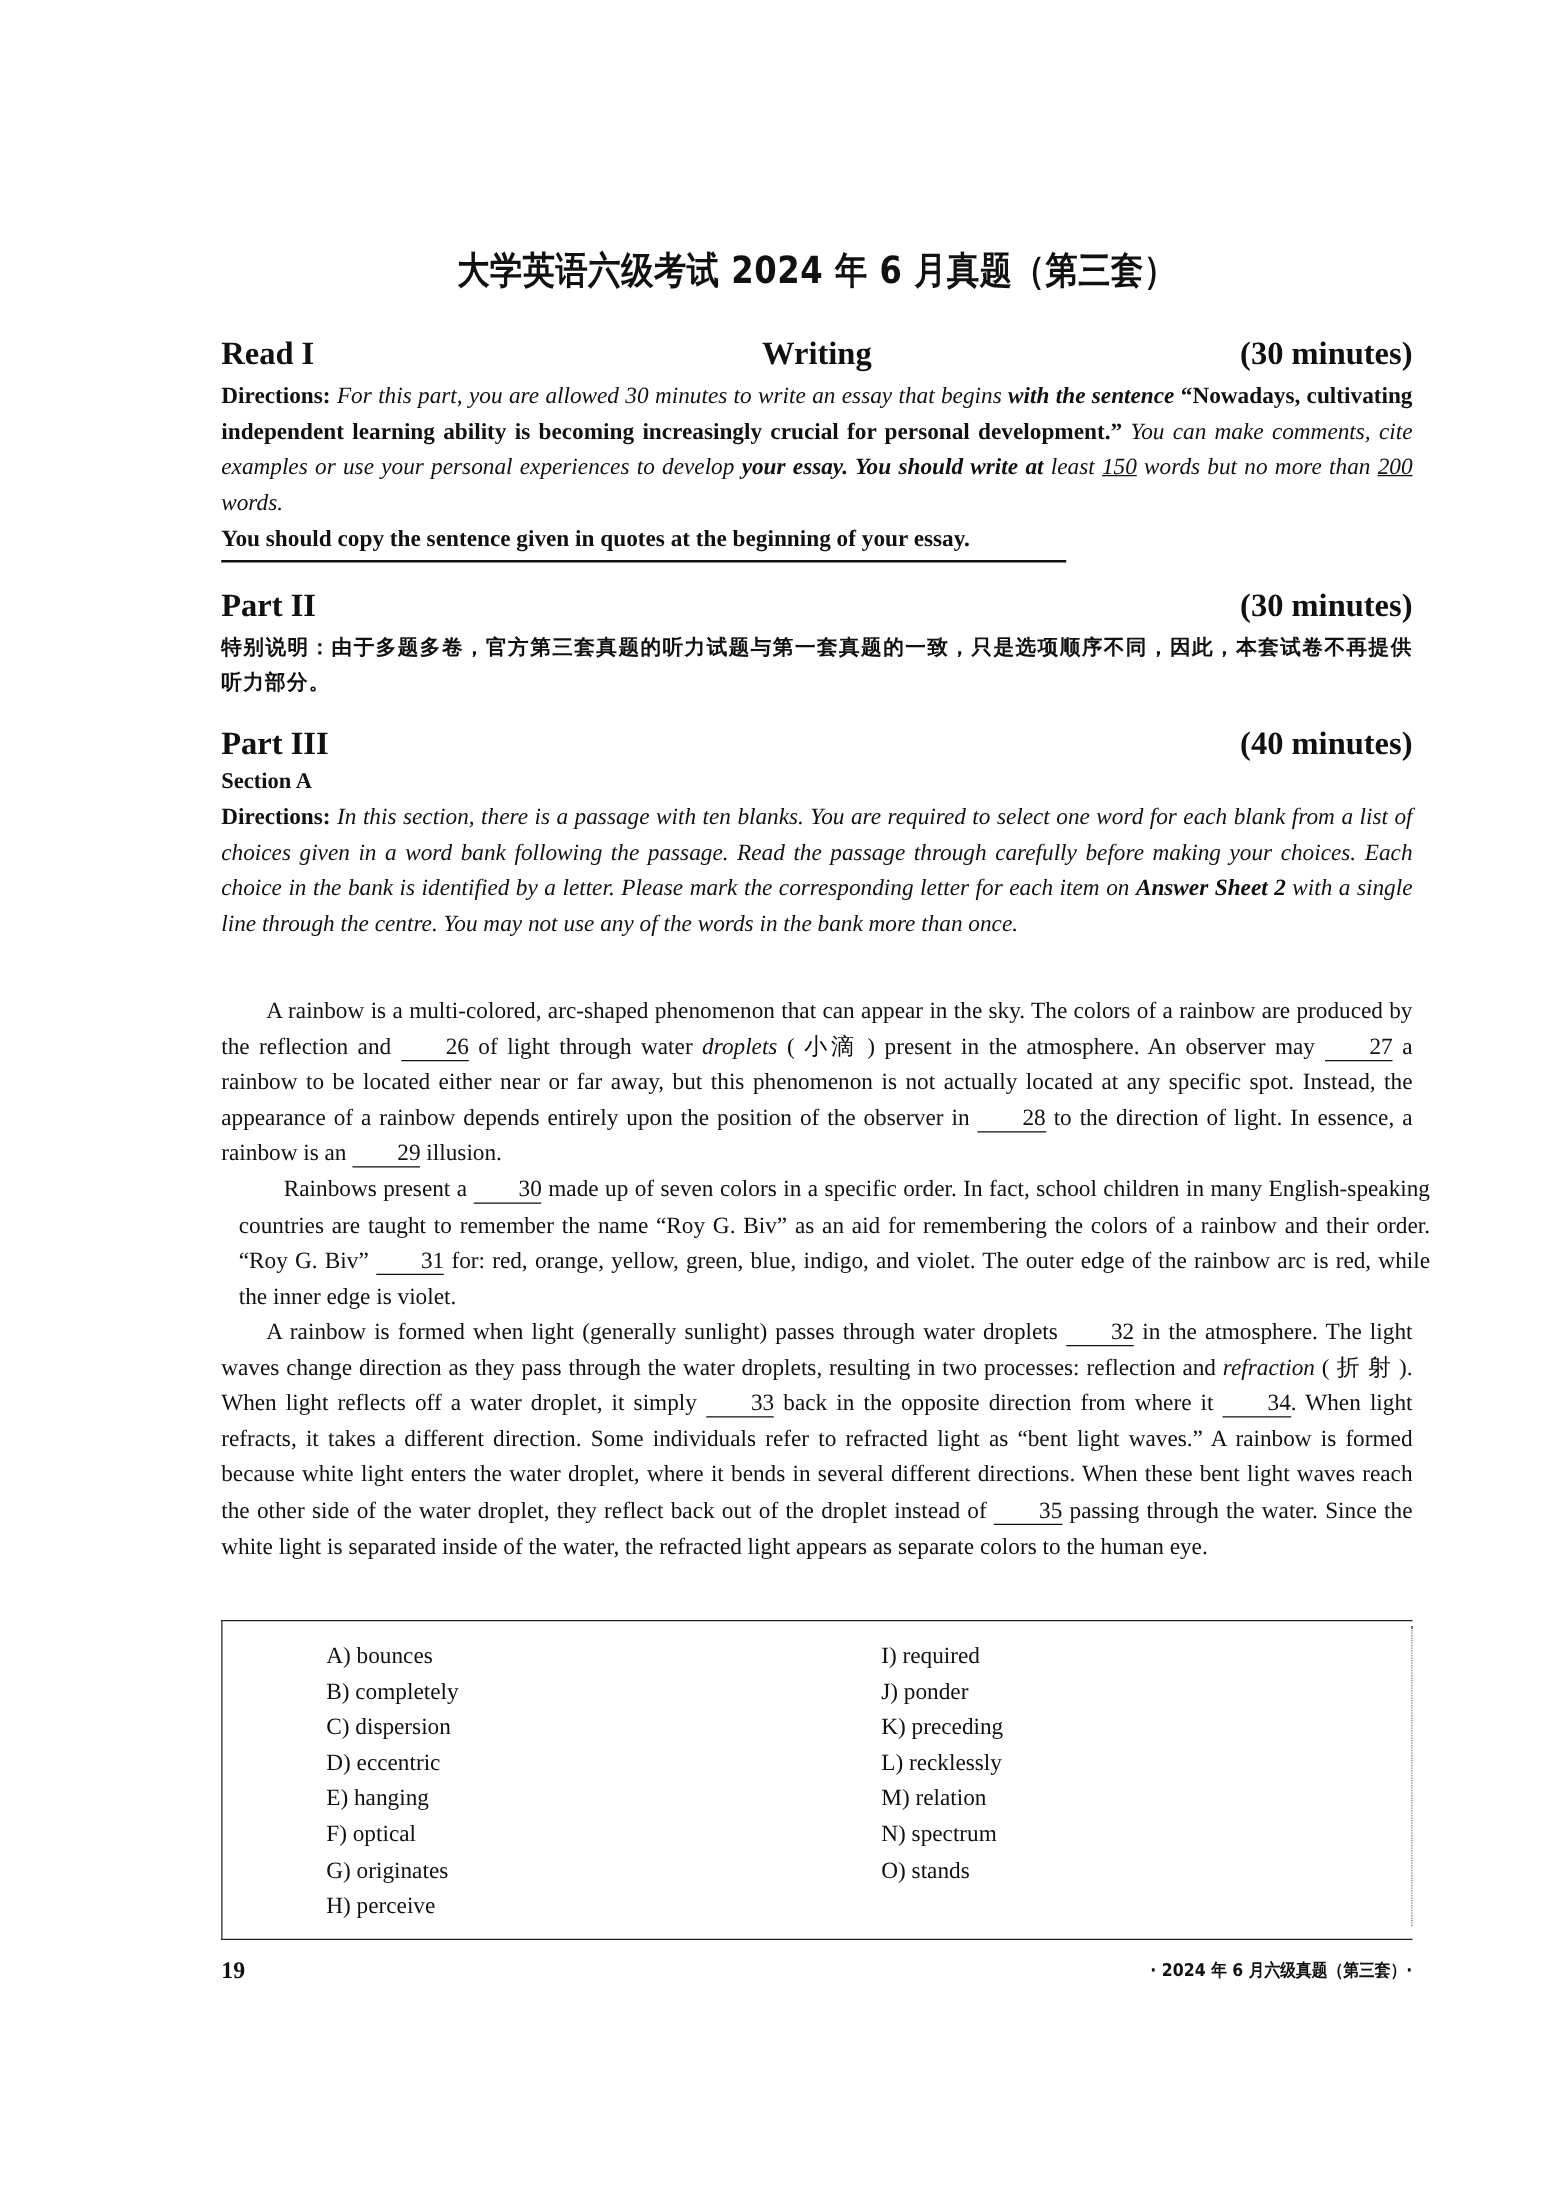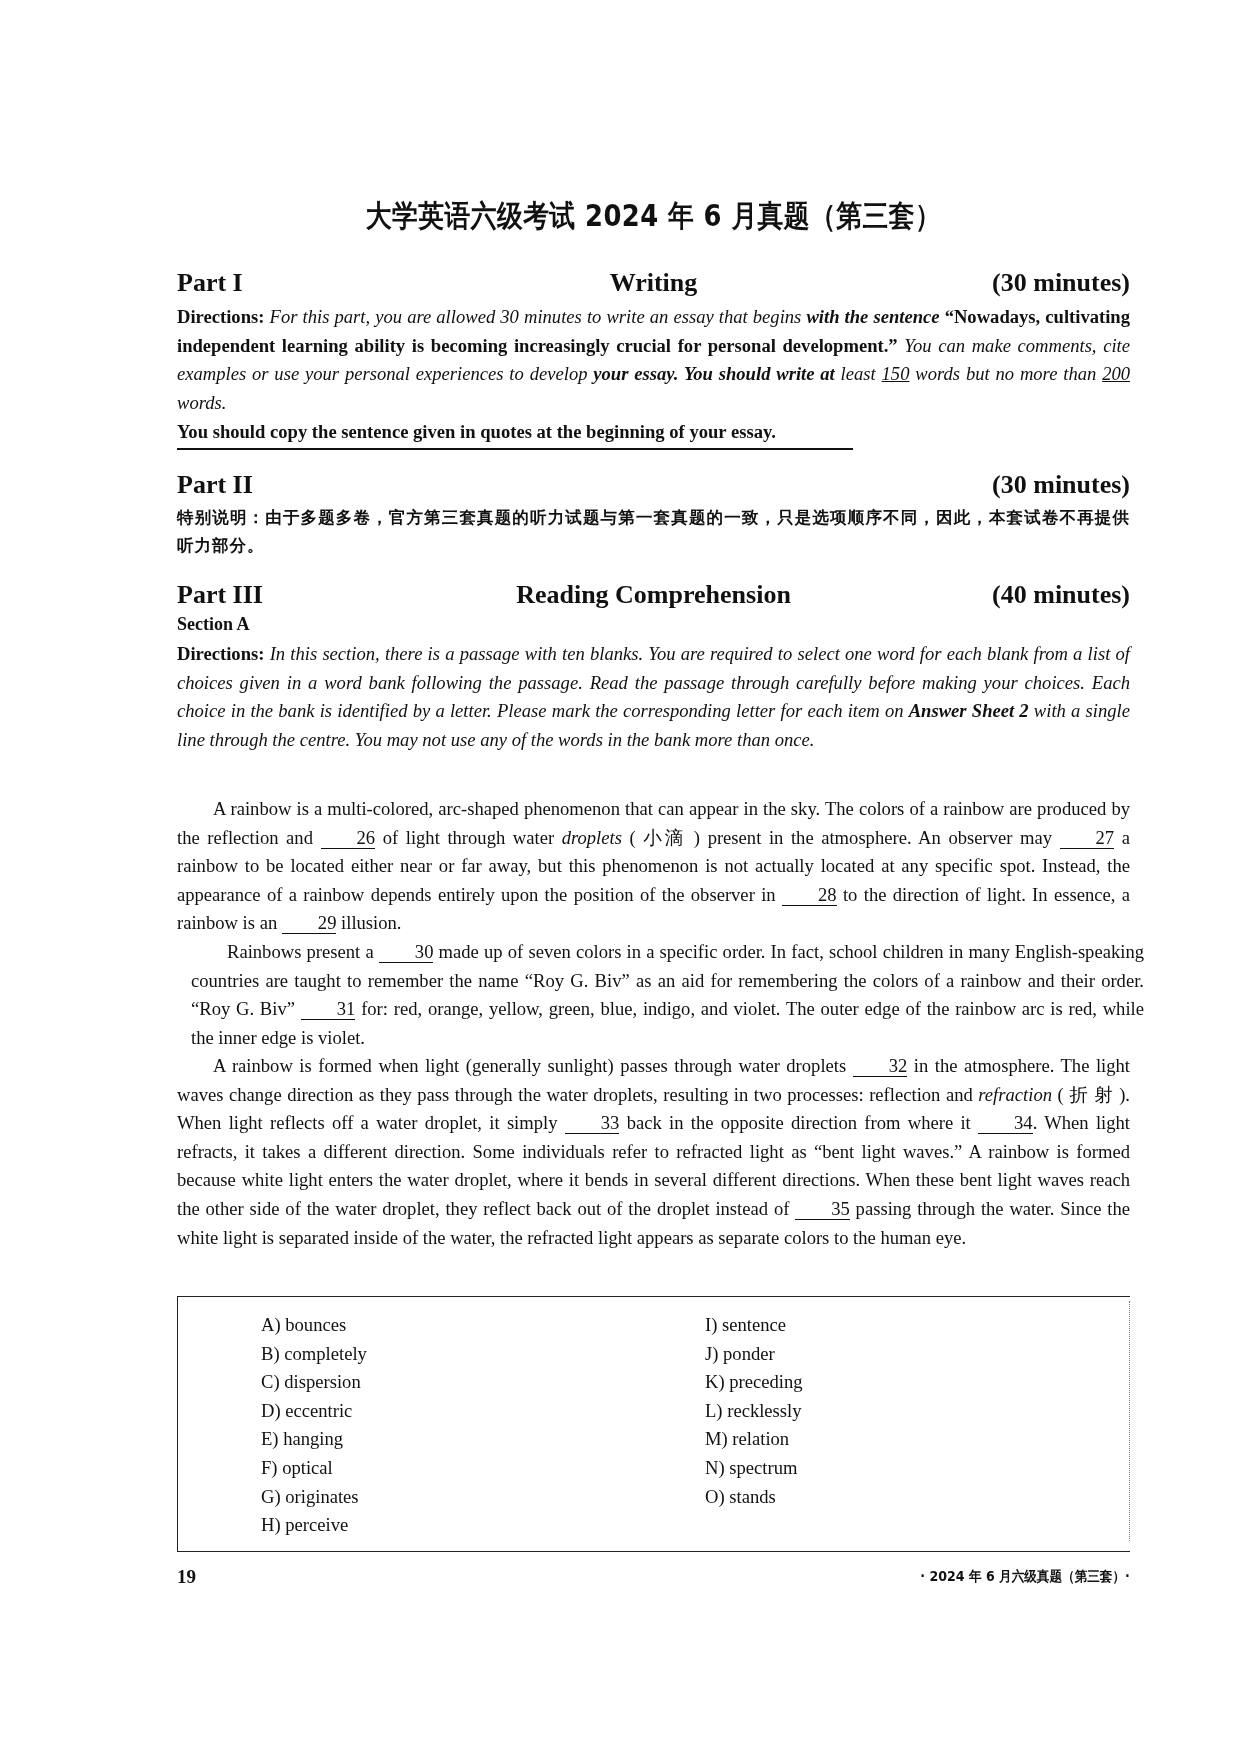--- a/index.html
+++ b/index.html
@@ -29,39 +29,38 @@
   .hr-under { position:absolute; left:0; top:448px; width:676px; height:1.5px; background:#111; }
 </style>
 </head>
 <body>
 
 <div class="page">
 
   <div class="title">大学英语六级考试 2024 年 6 月真题（第三套）</div>
 
   <div class="part-head" style="top:268px;">
-    <span class="pl">Part I</span>
+    <span class="pl">Read I</span>
     <span class="pc">Writing</span>
     <span class="pr">(30 minutes)</span>
   </div>
   <div class="para" style="top:303px;">
     <span class="b">Directions:</span><i> For this part, you are allowed 30 minutes to write an essay that begins </i><span class="bi">with the sentence</span><span class="b"> “Nowadays, cultivating independent learning ability is becoming increasingly crucial for personal development.”</span><i> You can make comments, cite examples or use your personal experiences to develop </i><span class="bi">your essay. You should write at</span><i> least </i><i class="u">150</i><i> words but no more than </i><i class="u">200</i><i> words.</i>
   </div>
   <div class="para b" style="top:418px;">You should copy the sentence given in quotes at the beginning of your essay.</div>
   <div class="hr-under"></div>
 
   <div class="part-head" style="top:470px;">
     <span class="pl">Part II</span>
     <span class="pr">(30 minutes)</span>
   </div>
   <div class="para cn" style="top:504px;">特别说明：由于多题多卷，官方第三套真题的听力试题与第一套真题的一致，只是选项顺序不同，因此，本套试卷不再提供听力部分。</div>
 
   <div class="part-head" style="top:580px;">
     <span class="pl">Part III</span>
-    <span class="pc">Reading Comprehension</span>
     <span class="pr">(40 minutes)</span>
   </div>
   <div class="section-label" style="top:614px;">Section A</div>
   <div class="para" style="top:640px;">
     <span class="b">Directions:</span><i> In this section, there is a passage with ten blanks. You are required to select one word for each blank from a list of choices given in a word bank following the passage. Read the passage through carefully before making your choices. Each choice in the bank is identified by a letter. Please mark the corresponding letter for each item on </i><span class="bi">Answer Sheet 2</span><i> with a single line through the centre. You may not use any of the words in the bank more than once.</i>
   </div>
 
   <div class="para indent" style="top:795px;">
     <span>A rainbow is a multi-colored, arc-shaped phenomenon that can appear in the sky. The colors of a rainbow are produced by the reflection and </span><span class="blank">26</span><span> of light through water </span><i>droplets</i><span> ( 小滴 ) present in the atmosphere. An observer may </span><span class="blank">27</span><span> a rainbow to be located either near or far away, but this phenomenon is not actually located at any specific spot. Instead, the appearance of a rainbow depends entirely upon the position of the observer in </span><span class="blank">28</span><span> to the direction of light. In essence, a rainbow is an </span><span class="blank">29</span><span> illusion.</span>
   </div>
@@ -79,21 +78,21 @@
       <div>A) bounces</div>
       <div>B) completely</div>
       <div>C) dispersion</div>
       <div>D) eccentric</div>
       <div>E) hanging</div>
       <div>F) optical</div>
       <div>G) originates</div>
       <div>H) perceive</div>
     </div>
     <div class="bank-col right">
-      <div>I) sentence</div>
+      <div>I) required</div>
       <div>J) ponder</div>
       <div>K) preceding</div>
       <div>L) recklessly</div>
       <div>M) relation</div>
       <div>N) spectrum</div>
       <div>O) stands</div>
     </div>
     <div class="bank-rightedge"></div>
   </div>
 

